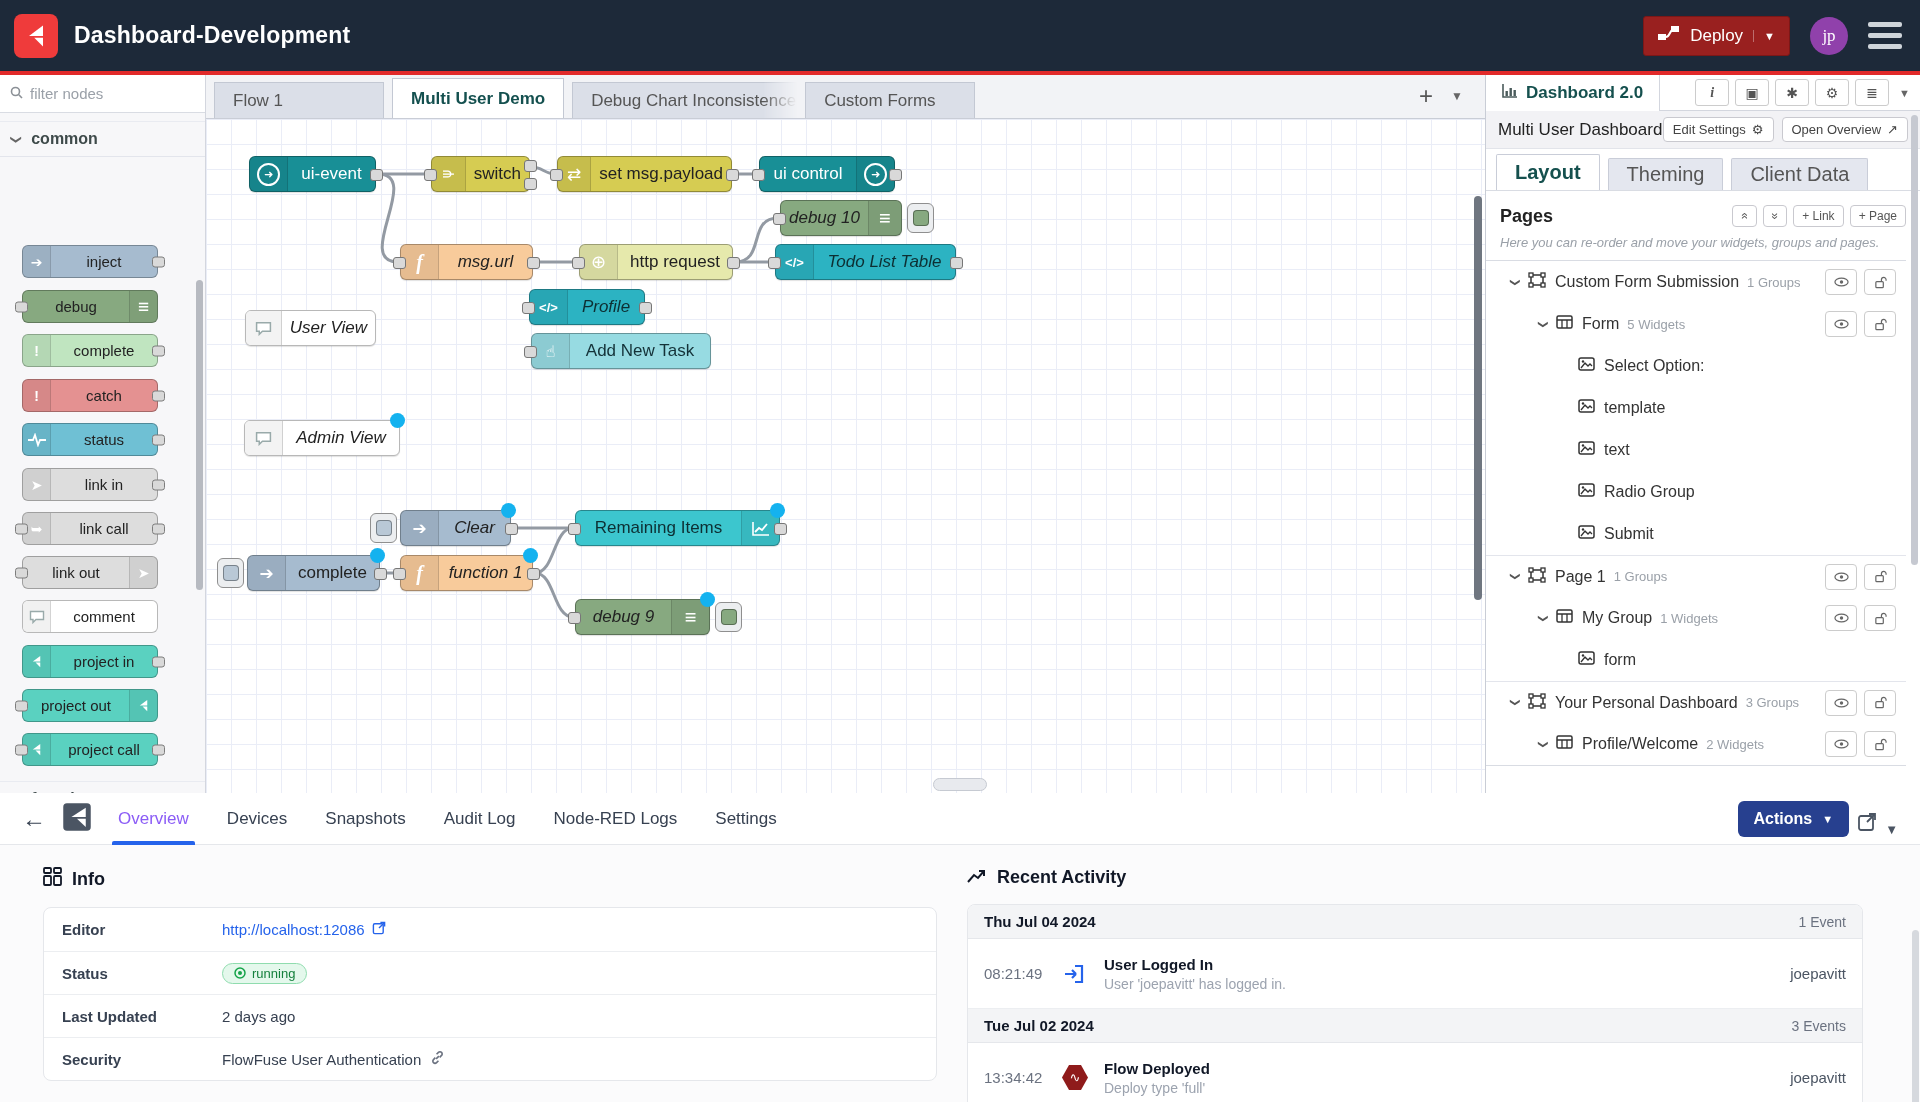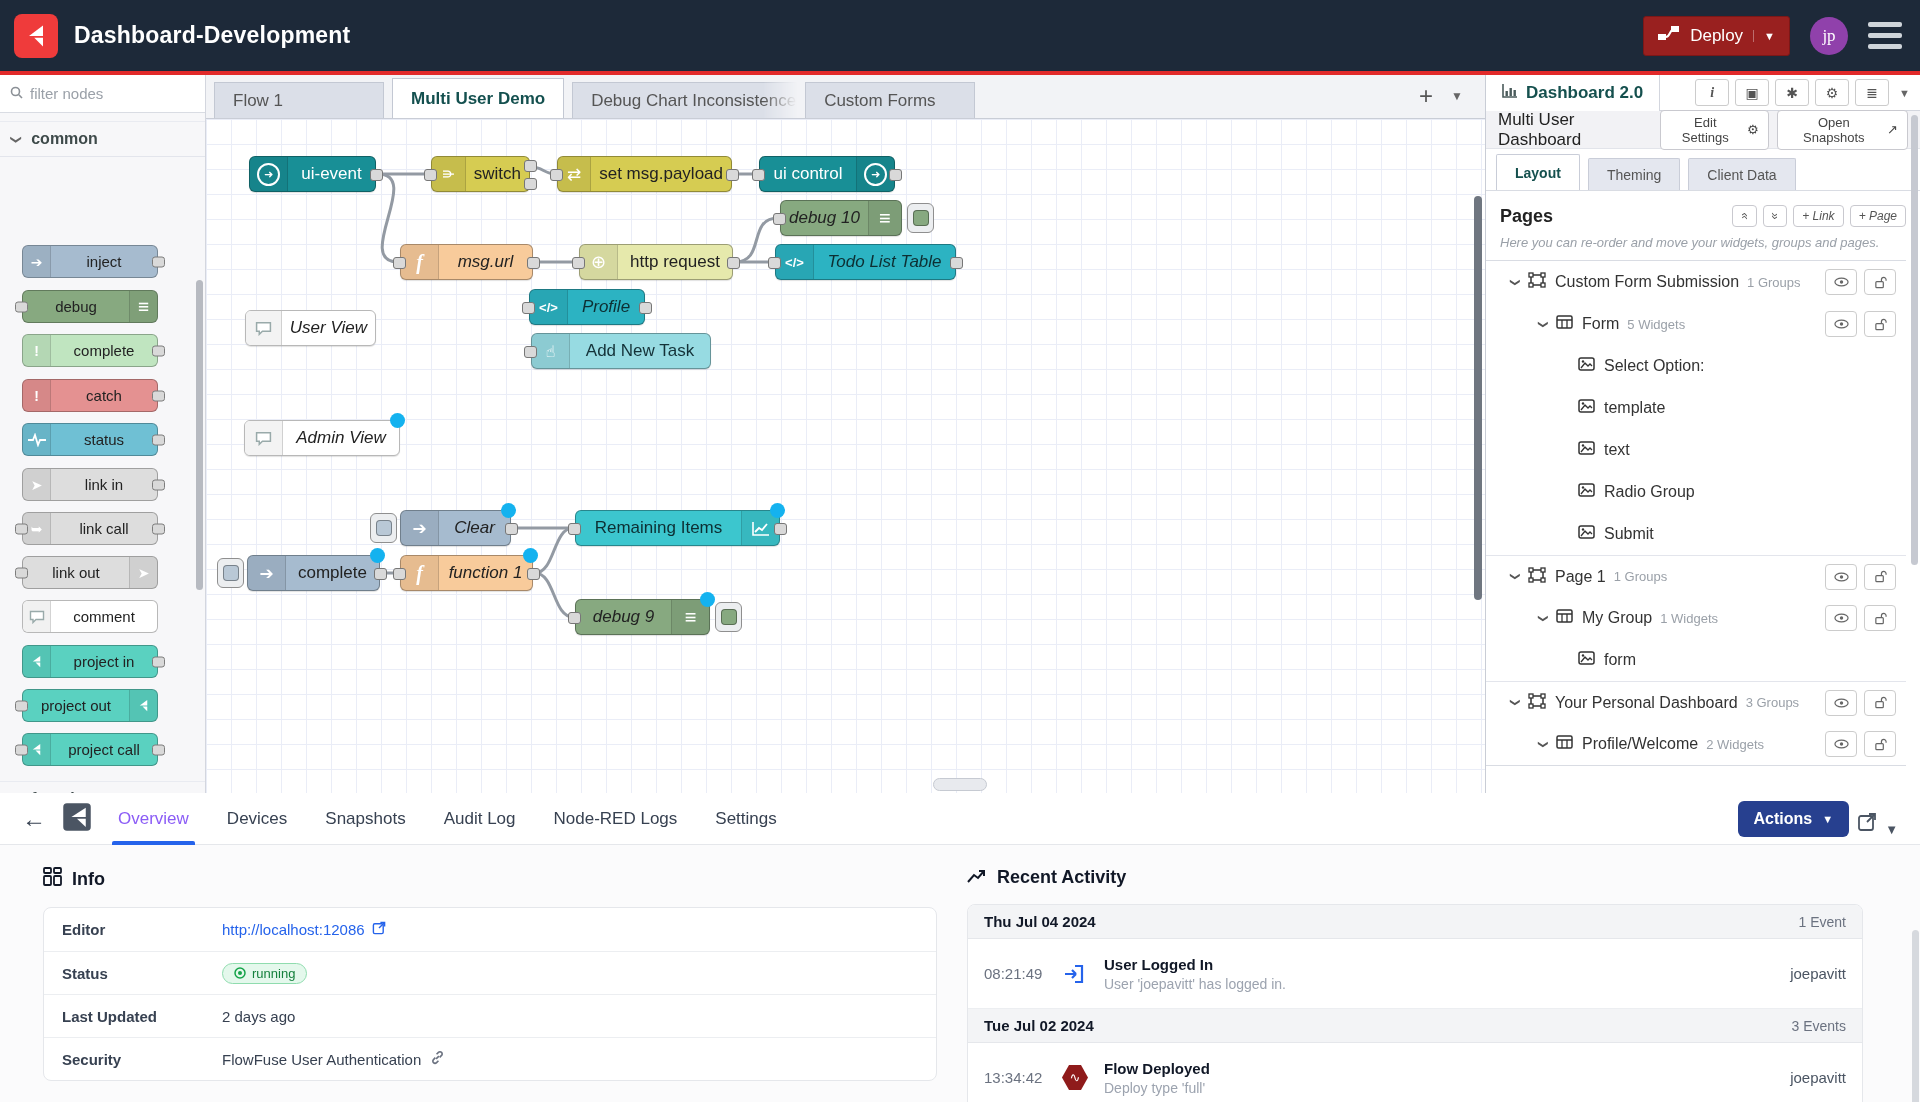--- a/index.html
+++ b/index.html
@@ -75,26 +75,26 @@
   .sb-row1 { height:36px; display:flex; align-items:center; border-bottom:1px solid #d3d6de; }
   .sb-tab { height:36px; display:flex; align-items:center; gap:8px; padding:0 16px; background:#fff; border-right:1px solid #d3d6de; color:#15504e; font-weight:bold; font-size:17px; }
   .sb-iconbtns { margin-left:auto; display:flex; align-items:center; gap:6px; padding-right:10px; }
   .sb-iconbtns .ib { width:34px; height:27px; border:1px solid #ccc; border-radius:3px; background:#fff; display:flex; align-items:center; justify-content:center; font-size:14px; color:#555; cursor:pointer; }
   .sb-iconbtns .caret { font-size:11px; color:#666; margin-left:4px; }
   .sb-row2 { height:38px; background:#f2f2f5; border-bottom:1px solid #e2e4ea; display:flex; align-items:center; padding:0 12px; }
   .sb-name { font-size:17px; color:#222; }
   .sb-row2 .btns { margin-left:auto; display:flex; gap:8px; }
   .sbtn { border:1px solid #c9c9cf; background:#fff; border-radius:4px; font-size:13px; color:#444; padding:4px 9px; display:flex; align-items:center; gap:6px; cursor:pointer; font-family:inherit; }
   .sb-tabs { height:42px; display:flex; align-items:flex-end; gap:8px; padding:0 10px; border-bottom:1px solid #d9dce3; }
-  .stab { height:32px; padding:0 18px; display:flex; align-items:center; font-size:14px; color:#555; background:#e4e7ef; border:1px solid #c9cdd8; border-bottom:0; border-radius:2px 2px 0 0; cursor:pointer;margin-top:24px; }
+  .stab { height:32px; padding:0 18px; display:flex; align-items:center; font-size:20px; color:#555; background:#e4e7ef; border:1px solid #c9cdd8; border-bottom:0; border-radius:2px 2px 0 0; cursor:pointer;margin-top:24px; }
   .stab.active { background:#fff; color:#15504e; font-weight:bold; height:36px; }
   .pages-head { display:flex; align-items:center; padding:14px 14px 4px 14px; }
   .pages-title { font-size:18px; font-weight:bold; color:#222; }
   .pages-head .btns { margin-left:auto; display:flex; gap:6px; align-items:center; }
-  .minibtn { border:1px solid #c9c9cf; background:#fff; border-radius:4px; color:#555; font-size:12px; padding:3px 8px; display:flex; align-items:center; gap:3px; cursor:pointer; font-family:inherit;font-style:italic; }
+  .minibtn { border:1px solid #c9c9cf; background:#fff; border-radius:4px; color:#555; font-size:12px; padding:3px 8px; display:flex; align-items:center; gap:3px; cursor:pointer; font-family:inherit; }
   .hint { font-size:13px; font-style:italic; color:#9aa0a8; padding:4px 14px 10px 14px; }
   .tree { border-top:1px solid #d9dce3; border-bottom:1px solid #d9dce3; margin-right:14px; }
   .trow { display:flex; align-items:center; height:42px; font-size:16px; color:#333; position:relative; }
   .trow.page { border-top:1px solid #e3e5ec; }
   .trow.page:first-child { border-top:0; }
   .trow .twist { font-size:10px; color:#555; transform:rotate(90deg); width:14px; text-align:center; }
   .trow .meta { color:#9aa0a8; font-size:13px; margin-left:8px; }
   .trow .lbl { margin-left:9px; }
   .trow .rbtns { position:absolute; right:10px; display:flex; gap:7px; }
   .eyebtn { width:32px; height:26px; border:1px solid #ccc; border-radius:4px; background:#fff; display:flex; align-items:center; justify-content:center; cursor:pointer; }
@@ -477,21 +477,21 @@
         </div>
       </div>
       <div class="sb-row2">
         <span class="sb-name">Multi User Dashboard</span>
         <span class="btns">
           <button class="sbtn">
               <span>Edit Settings</span>
               <span>⚙</span>
             </button>
           <button class="sbtn">
-              <span>Open Snapshots</span>
+              <span>Open Overview</span>
               <span>↗</span>
             </button>
         </span>
       </div>
       <div class="sb-tabs">
         <div class="stab active">Layout</div>
         <div class="stab">Theming</div>
         <div class="stab">Client Data</div>
       </div>
       <div class="pages-head">

